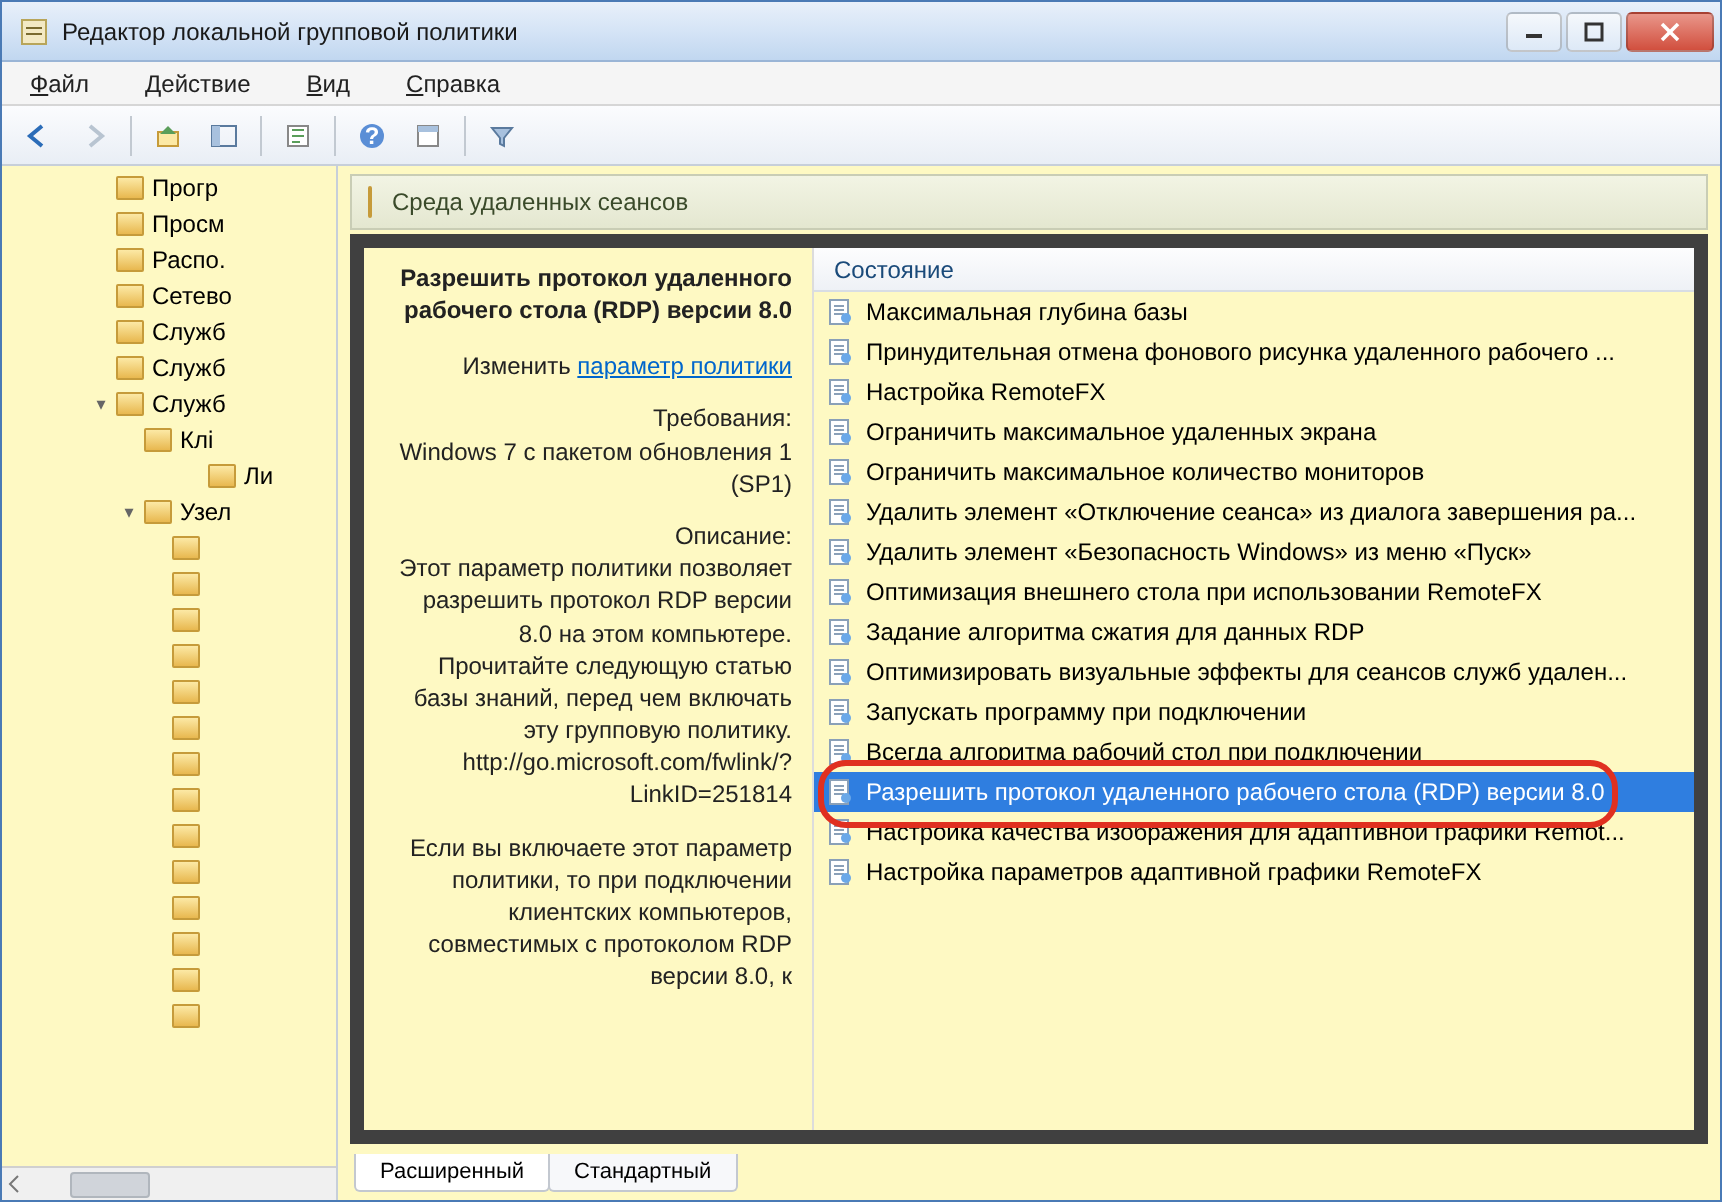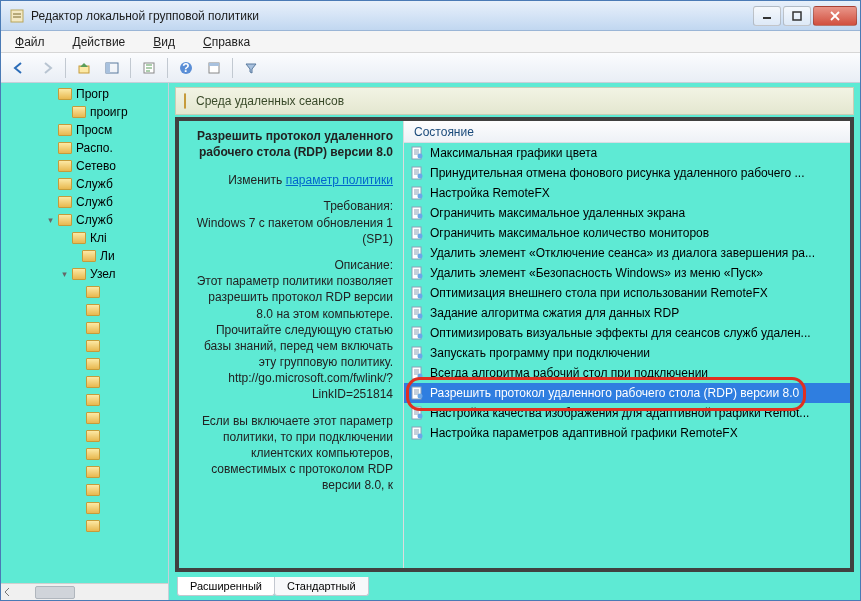--- a/index.html
+++ b/index.html
@@ -1,17 +1,17 @@
 <!DOCTYPE html>
 <html><head>
 <meta charset="utf-8">
 <style>
 * { box-sizing: border-box; margin: 0; padding: 0; font-family: 'Segoe UI', Tahoma, sans-serif; font-size: 12px; }
 body { background: #fff; }
-.window { width: 861px; height: 601px; border: 1px solid #4a7ab5; background: #5eead4; display: flex; flex-direction: column; }
+.window { width: 861px; height: 601px; border: 1px solid #4a7ab5; background: #fef9c3; display: flex; flex-direction: column; }
 .titlebar { height: 30px; background: linear-gradient(to bottom, #e8f0fa 0%, #d5e4f6 50%, #c1d7f0 100%); display: flex; align-items: center; padding: 0 3px 0 8px; border-bottom: 1px solid #9ab5d6; }
 .titlebar-icon { width: 16px; height: 16px; margin-right: 6px; }
 .titlebar-text { flex: 1; color: #1a1a1a; font-size: 12px; }
 .win-buttons { display: flex; gap: 2px; }
 .win-btn { width: 28px; height: 20px; border: 1px solid rgba(0,0,0,0.2); border-radius: 3px; display: flex; align-items: center; justify-content: center; background: linear-gradient(#f5f8fc, #dde9f7); }
 .win-btn.close { background: linear-gradient(#e9968a, #d14f3e); width: 44px; }
 .menubar { height: 22px; background: #f5f5f5; display: flex; align-items: center; padding: 0 6px; gap: 12px; border-bottom: 1px solid #d6d6d6; }
 .menu-item { padding: 2px 8px; color: #222; cursor: default; }
 .menu-item u { text-decoration: underline; }
 .toolbar { height: 30px; background: linear-gradient(#fbfcfe, #e9eef5); display: flex; align-items: center; padding: 0 6px; gap: 4px; border-bottom: 1px solid #c7cfd9; }
@@ -21,21 +21,21 @@
 .tree-pane { width: 168px; border-right: 1px solid #c7cfd9; overflow: hidden; display: flex; flex-direction: column; }
 .tree { flex: 1; overflow: hidden; padding: 2px 0; position: relative; }
 .tree-item { display: flex; align-items: center; height: 18px; padding-left: 4px; white-space: nowrap; overflow: hidden; }
 .tree-item .expander { width: 11px; height: 11px; display: inline-flex; align-items: center; justify-content: center; font-size: 9px; color: #666; margin-right: 2px; }
 .folder-icon { width: 14px; height: 12px; background: linear-gradient(#fce9a5, #e8b84f); border: 1px solid #c69b3a; border-radius: 1px; margin-right: 4px; flex-shrink: 0; }
 .tree-item span.label { overflow: hidden; text-overflow: clip; }
 .tree-scroll { height: 17px; background: #f0f0f0; display: flex; align-items: center; border-top: 1px solid #d0d0d0; }
 .tree-scroll .thumb { width: 40px; height: 13px; background: #d0d4da; border: 1px solid #b0b6bd; border-radius: 2px; margin-left: 20px; }
 .right-pane { flex: 1; display: flex; flex-direction: column; overflow: hidden; }
 .pane-header { height: 28px; margin: 4px 6px 2px 6px; background: linear-gradient(#f2f4e4, #e4e7d0); border: 1px solid #c9cdb5; display: flex; align-items: center; padding: 0 8px; gap: 6px; }
-.pane-body { flex: 1; display: flex; overflow: hidden; margin: 0 6px; border: 4px solid #404040; }
+.pane-body { flex: 1; display: flex; overflow: hidden; margin: 0 6px; border: 7px solid #404040; }
 .desc-pane { width: 225px; border-right: 1px solid #dcdcdc; padding: 8px 10px; overflow: hidden; font-size: 12px; color: #222; }
 .desc-pane .title { font-weight: bold; margin-bottom: 12px; line-height: 1.3; }
 .desc-pane .editlink { }
 .desc-pane .editlink a { color: #0066cc; text-decoration: underline; cursor: pointer; }
 .desc-pane .section-label { margin-bottom: 0; }
 .desc-pane p { margin-bottom: 10px; line-height: 1.35; }
 .list-pane { flex: 1; overflow: hidden; position: relative; }
 .list-header { height: 22px; background: linear-gradient(#fdfdfe, #eef1f6); border-bottom: 1px solid #d8dde4; display: flex; align-items: center; padding-left: 10px; color: #1a4a7a; }
 .list-body { overflow: hidden; }
 .list-row { height: 20px; display: flex; align-items: center; padding: 0 6px; white-space: nowrap; overflow: hidden; }
@@ -140,61 +140,56 @@
   </div>
 
   <div class="content">
     <div class="tree-pane">
       <div class="tree" id="tree">
           <div class="tree-item" style="padding-left: 44px;">
             <span class="expander"></span>
             <span class="folder-icon"></span>
             <span class="label">Прогр</span>
           </div>
+          <div class="tree-item" style="padding-left: 44px;">
+            <span class="expander"></span>
+            <span class="folder-icon"></span>
+            <span class="label">Просм</span>
+          </div>
+          <div class="tree-item" style="padding-left: 44px;">
+            <span class="expander"></span>
+            <span class="folder-icon"></span>
+            <span class="label">Распо.</span>
+          </div>
+          <div class="tree-item" style="padding-left: 44px;">
+            <span class="expander"></span>
+            <span class="folder-icon"></span>
+            <span class="label">Сетево</span>
+          </div>
+          <div class="tree-item" style="padding-left: 44px;">
+            <span class="expander"></span>
+            <span class="folder-icon"></span>
+            <span class="label">Служб</span>
+          </div>
+          <div class="tree-item" style="padding-left: 44px;">
+            <span class="expander"></span>
+            <span class="folder-icon"></span>
+            <span class="label">Служб</span>
+          </div>
+          <div class="tree-item" style="padding-left: 44px;">
+            <span class="expander">▾</span>
+            <span class="folder-icon"></span>
+            <span class="label">Служб</span>
+          </div>
           <div class="tree-item" style="padding-left: 58px;">
             <span class="expander"></span>
             <span class="folder-icon"></span>
-            <span class="label">проигр</span>
-          </div>
-          <div class="tree-item" style="padding-left: 44px;">
-            <span class="expander"></span>
-            <span class="folder-icon"></span>
-            <span class="label">Просм</span>
-          </div>
-          <div class="tree-item" style="padding-left: 44px;">
-            <span class="expander"></span>
-            <span class="folder-icon"></span>
-            <span class="label">Распо.</span>
-          </div>
-          <div class="tree-item" style="padding-left: 44px;">
-            <span class="expander"></span>
-            <span class="folder-icon"></span>
-            <span class="label">Сетево</span>
-          </div>
-          <div class="tree-item" style="padding-left: 44px;">
-            <span class="expander"></span>
-            <span class="folder-icon"></span>
-            <span class="label">Служб</span>
-          </div>
-          <div class="tree-item" style="padding-left: 44px;">
-            <span class="expander"></span>
-            <span class="folder-icon"></span>
-            <span class="label">Служб</span>
-          </div>
-          <div class="tree-item" style="padding-left: 44px;">
-            <span class="expander">▾</span>
-            <span class="folder-icon"></span>
-            <span class="label">Служб</span>
-          </div>
-          <div class="tree-item" style="padding-left: 58px;">
-            <span class="expander"></span>
-            <span class="folder-icon"></span>
             <span class="label">Клі</span>
           </div>
-          <div class="tree-item" style="padding-left: 68px;">
+          <div class="tree-item" style="padding-left: 90px;">
             <span class="expander"></span>
             <span class="folder-icon"></span>
             <span class="label">Ли</span>
           </div>
           <div class="tree-item" style="padding-left: 58px;">
             <span class="expander">▾</span>
             <span class="folder-icon"></span>
             <span class="label">Узел</span>
           </div>
           <div class="tree-item" style="padding-left: 72px;">
@@ -300,21 +295,21 @@
               <div class="list-row">
                 <span class="policy-icon">
                   <svg width="14" height="14">
                     <rect x="2" y="1" width="9" height="12" fill="#fff" stroke="#8aa0b8"></rect>
                     <line x1="4" y1="4" x2="9" y2="4" stroke="#8aa0b8"></line>
                     <line x1="4" y1="6" x2="9" y2="6" stroke="#8aa0b8"></line>
                     <line x1="4" y1="8" x2="9" y2="8" stroke="#8aa0b8"></line>
                     <circle cx="10" cy="10" r="2.5" fill="#6aa8e8"></circle>
                   </svg>
                 </span>
-                <span>Максимальная графики цвета</span>
+                <span>Максимальная глубина базы</span>
               </div>
               <div class="list-row">
                 <span class="policy-icon">
                   <svg width="14" height="14">
                     <rect x="2" y="1" width="9" height="12" fill="#fff" stroke="#8aa0b8"></rect>
                     <line x1="4" y1="4" x2="9" y2="4" stroke="#8aa0b8"></line>
                     <line x1="4" y1="6" x2="9" y2="6" stroke="#8aa0b8"></line>
                     <line x1="4" y1="8" x2="9" y2="8" stroke="#8aa0b8"></line>
                     <circle cx="10" cy="10" r="2.5" fill="#6aa8e8"></circle>
                   </svg>

